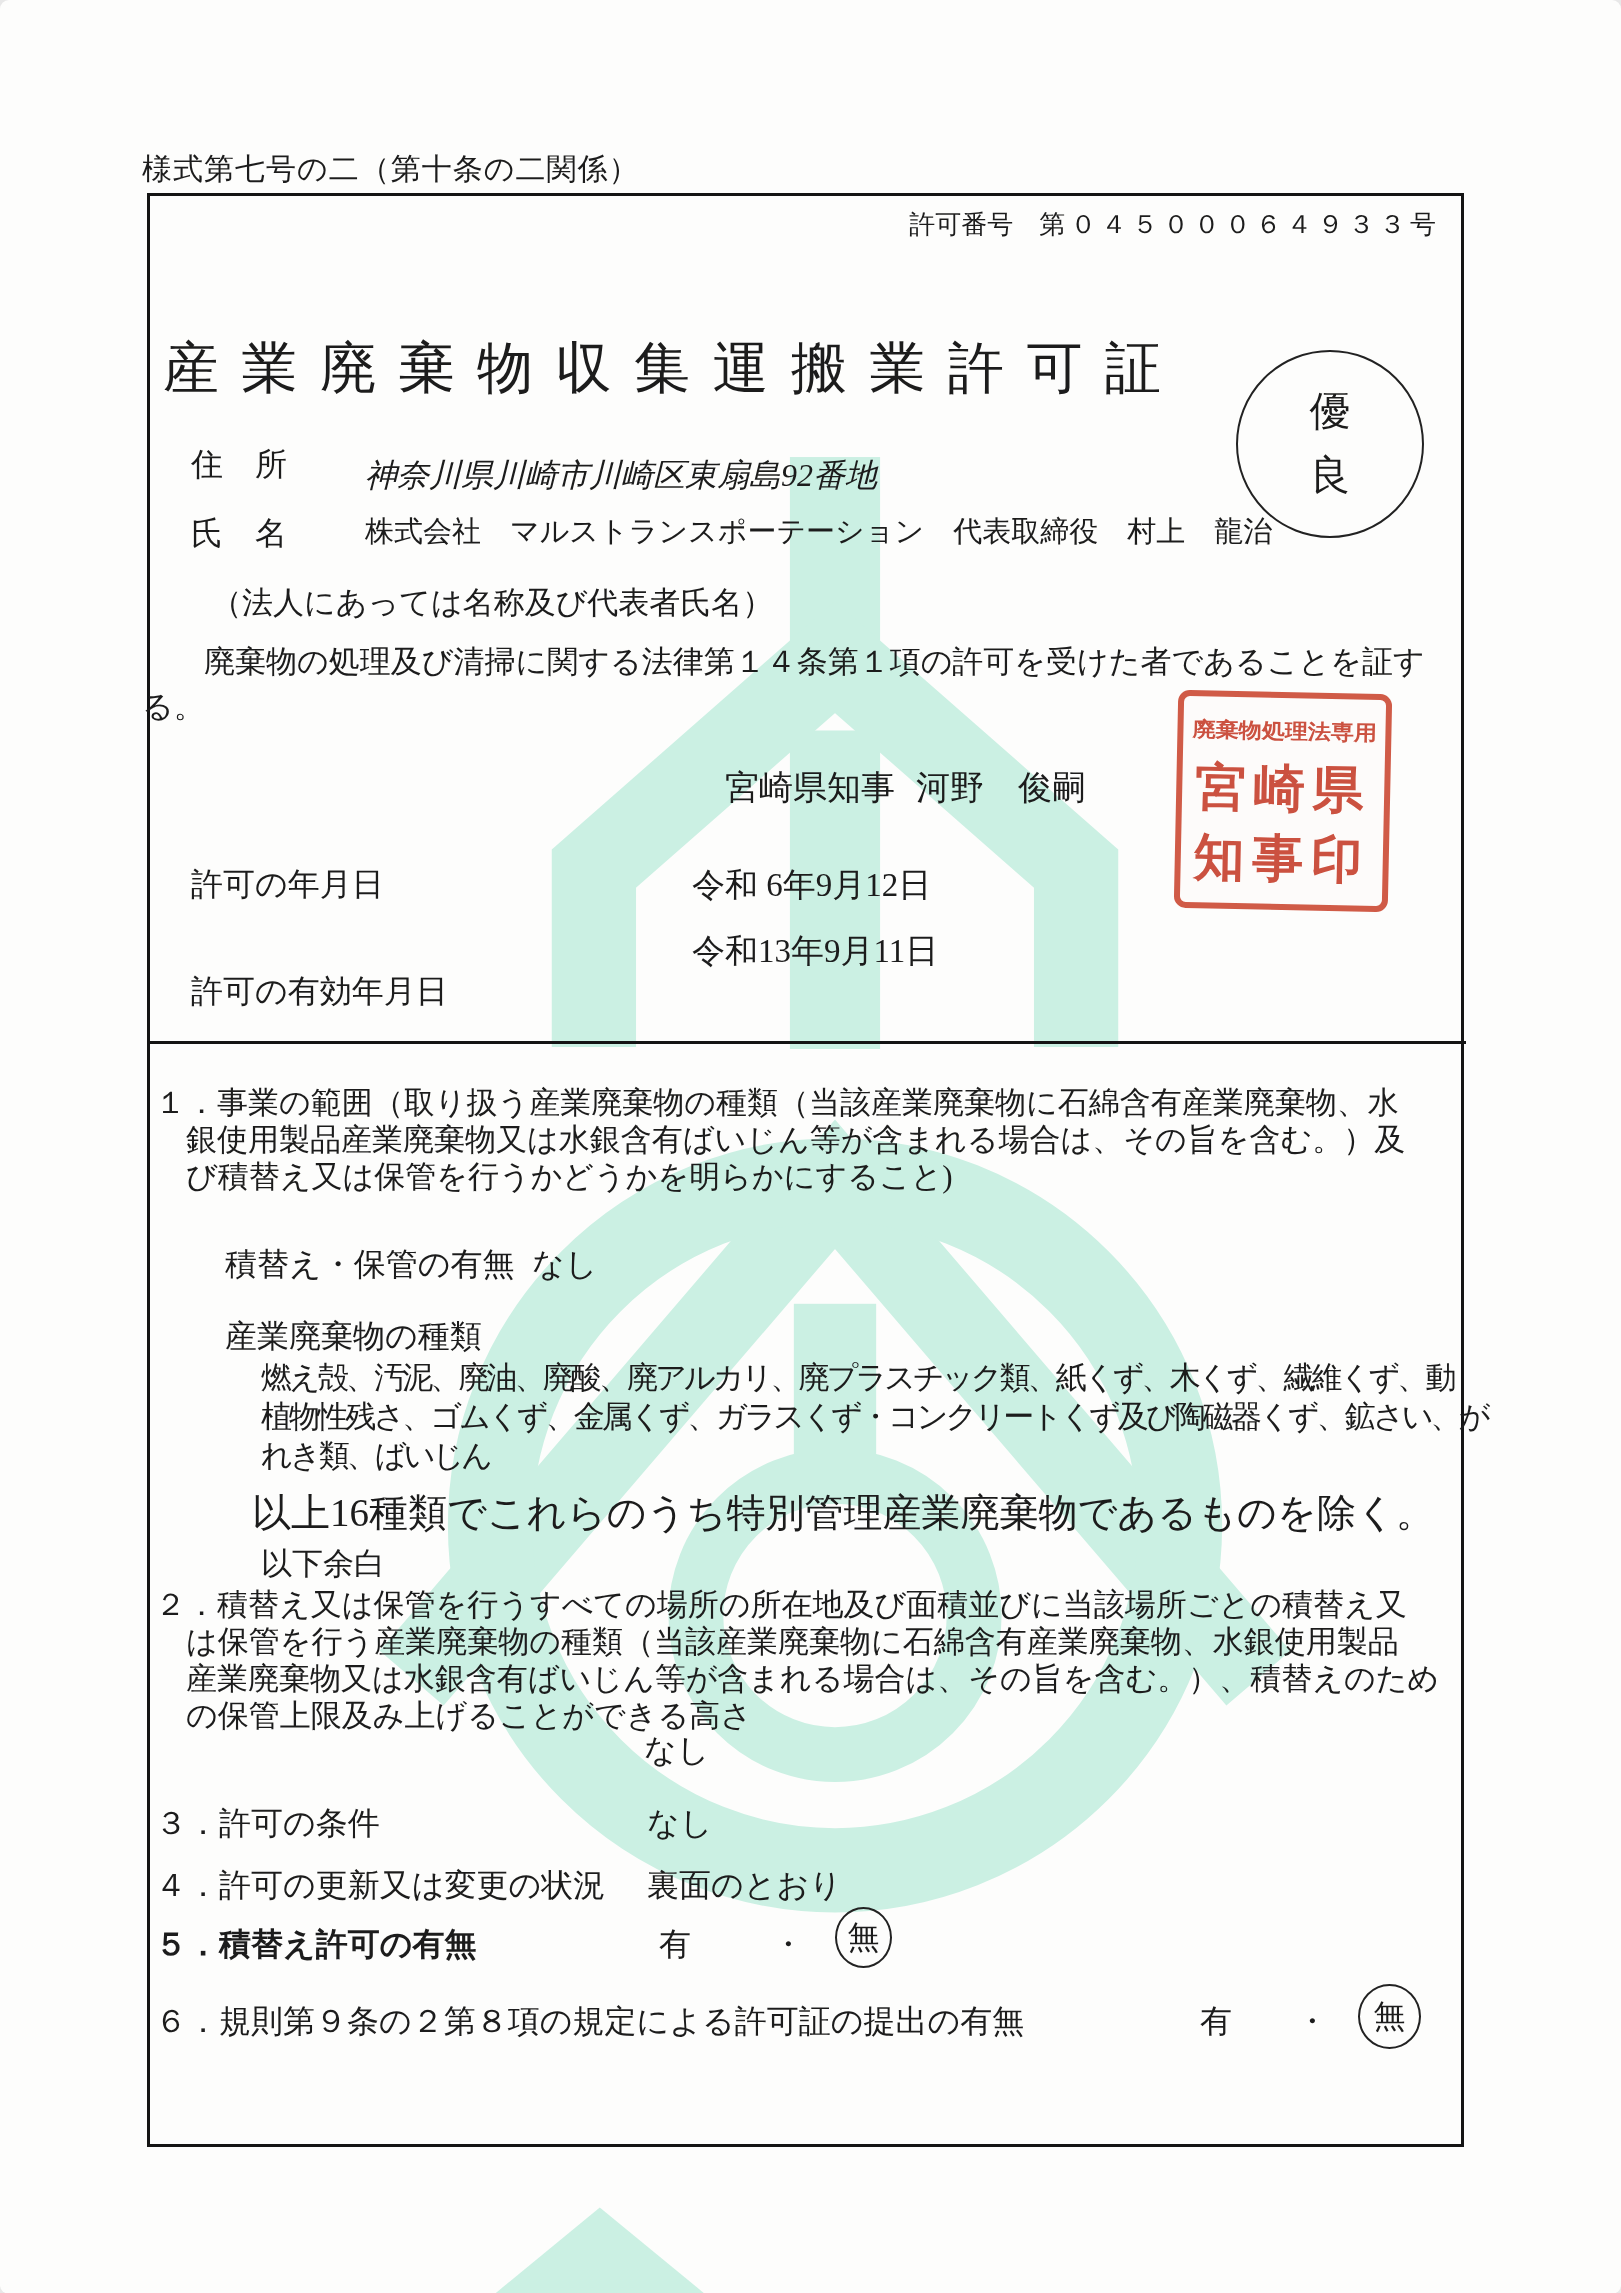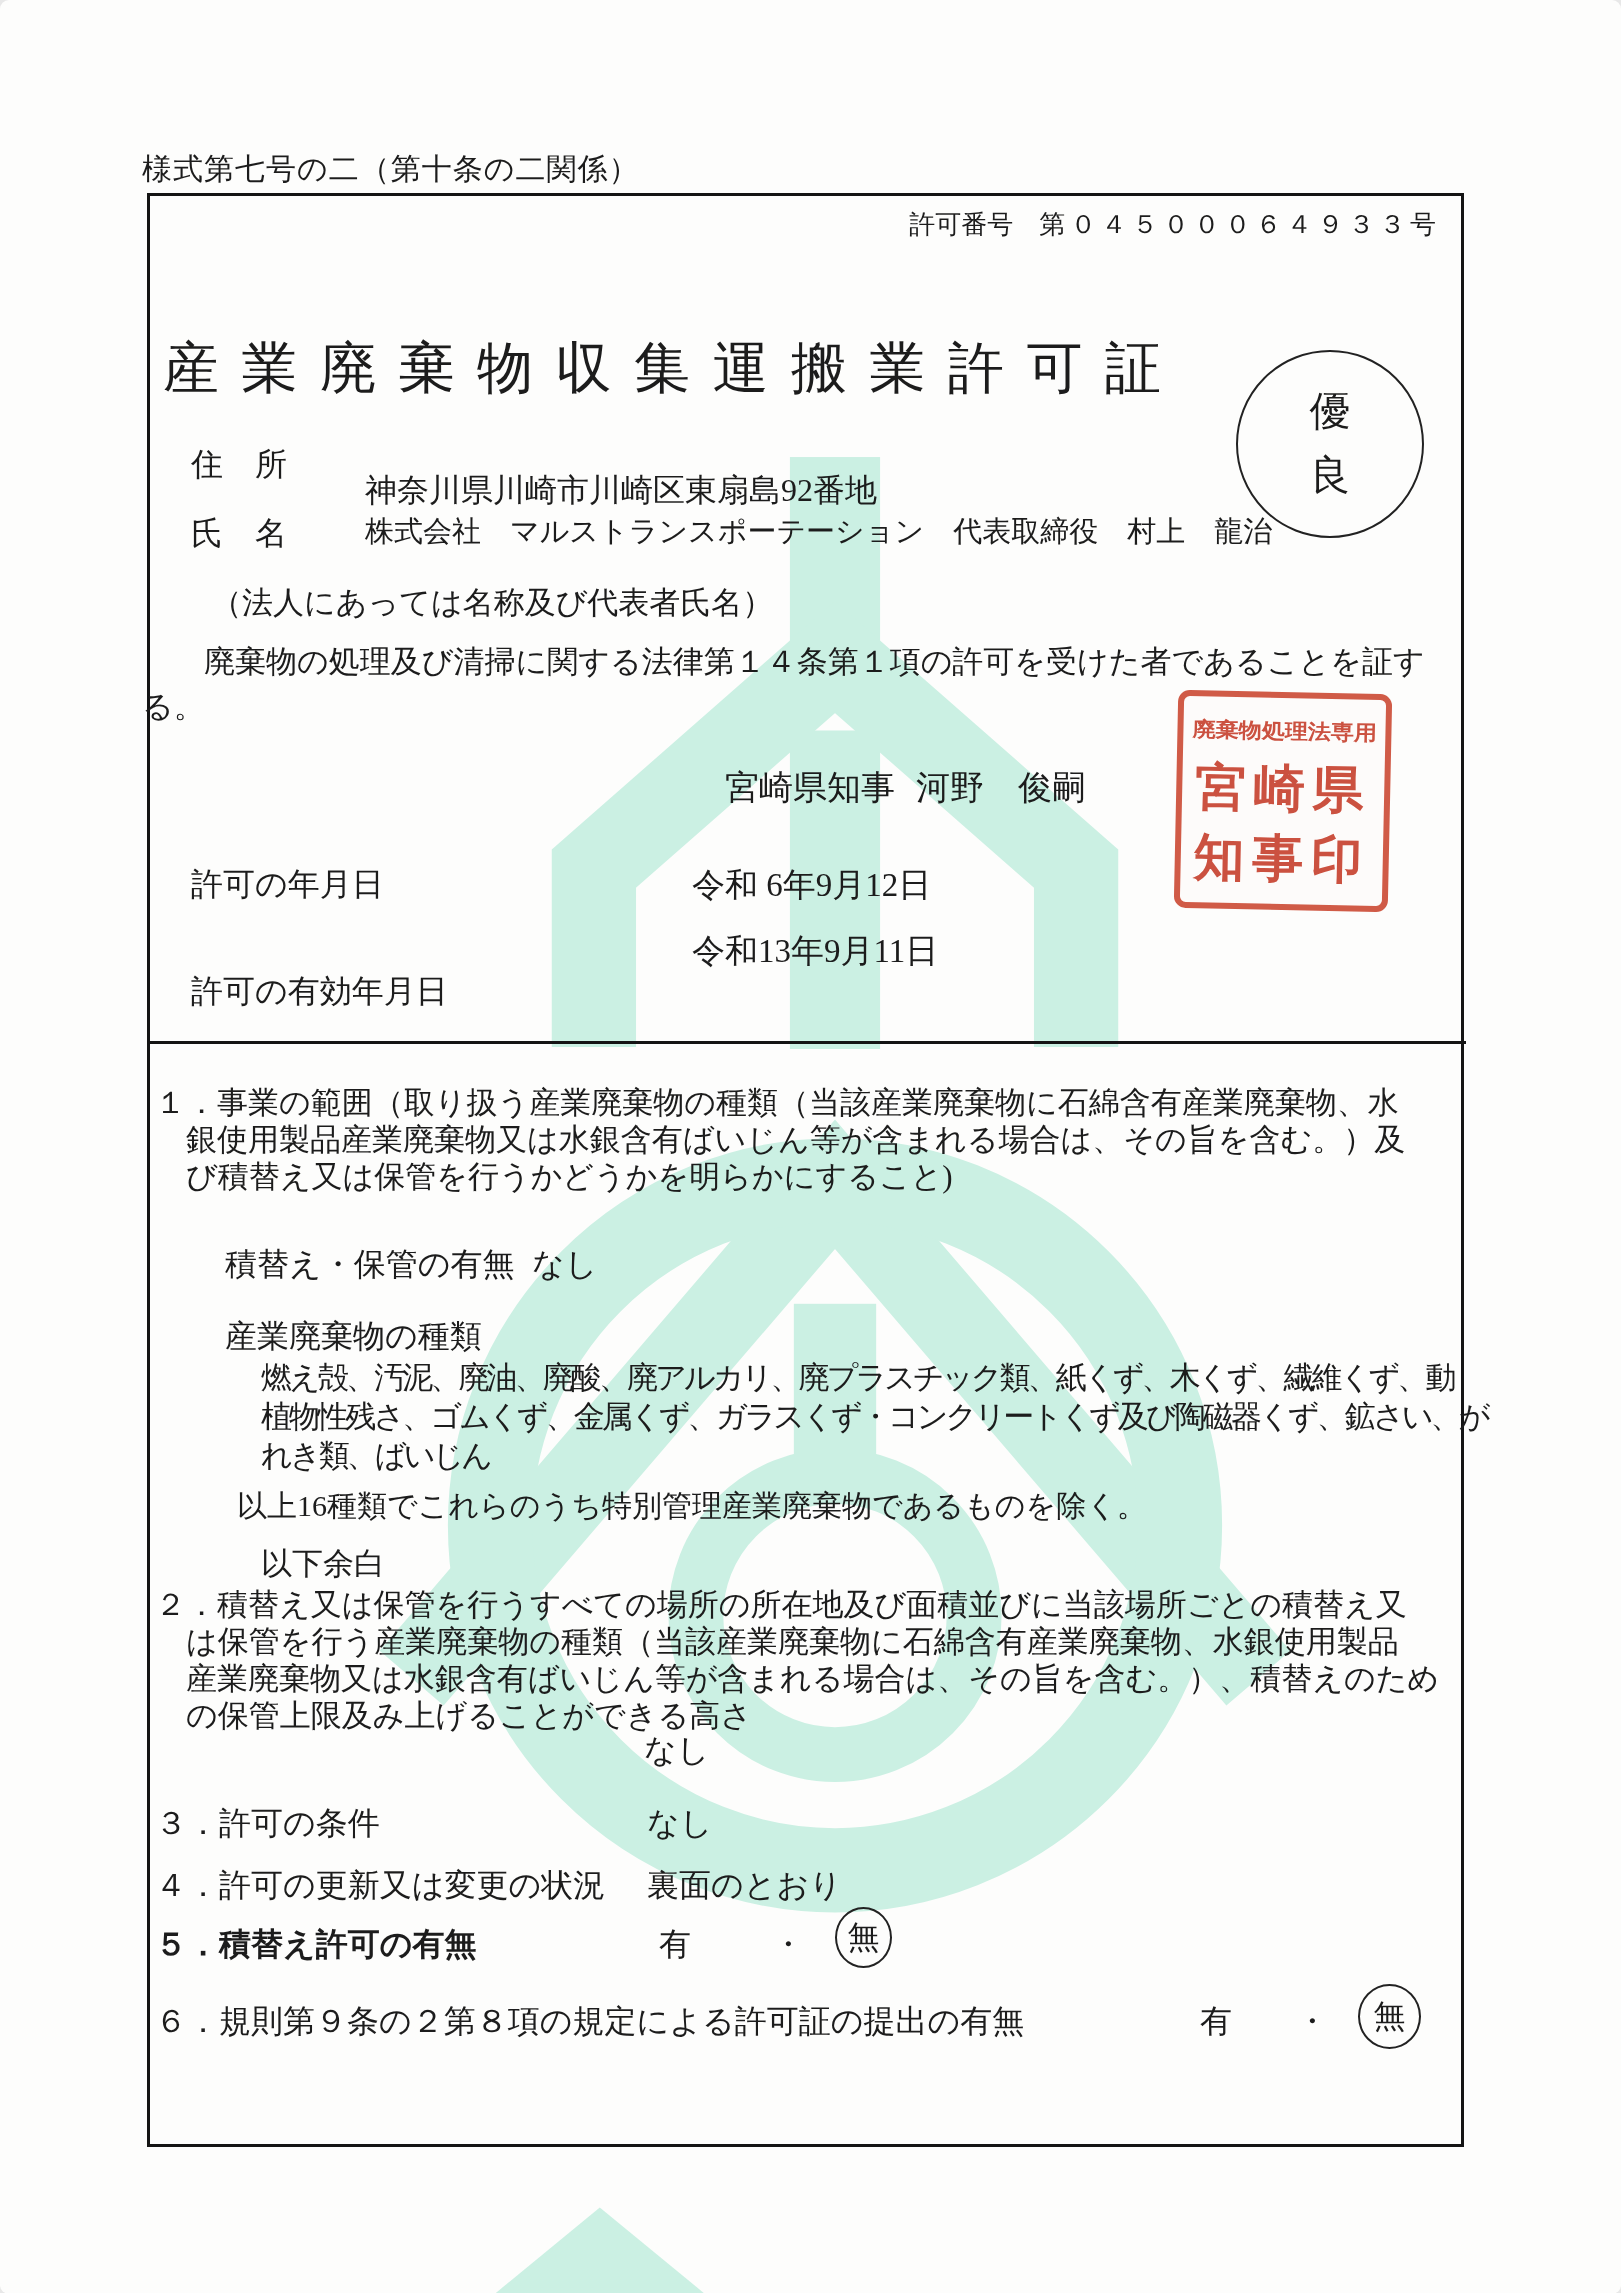--- a/index.html
+++ b/index.html
@@ -82,21 +82,21 @@
     </div>
 
     <div class="abs doc-title">産業廃棄物収集運搬業許可証</div>
 
     <div class="abs badge">
       <span>優</span>
       <span>良</span>
     </div>
 
     <div class="abs lbl" style="left:191px;top:443px;">住　所</div>
-    <div class="abs val" style="left:365px;top:469px;">神奈川県川崎市川崎区東扇島92番地</div>
+    <div class="abs val" style="left:365px;top:454px;font-style:italic;">神奈川県川崎市川崎区東扇島92番地</div>
 
     <div class="abs lbl" style="left:191px;top:512px;">氏　名</div>
     <div class="abs val" style="left:365px;top:512px;font-size:29px;">株式会社　マルストランスポーテーション　代表取締役　村上　龍治</div>
 
     <div class="abs" style="left:211px;top:582px;font-size:31px;">（法人にあっては名称及び代表者氏名）</div>
 
     <div class="abs certify">　　廃棄物の処理及び清掃に関する法律第１４条第１項の許可を受けた者であることを証す
 る。</div>
 
     <div class="abs issuer" style="left:725px;top:765px;">宮崎県知事</div>
@@ -120,21 +120,21 @@
 
     <div class="abs subline" style="left:225px;top:1243px;">積替え・保管の有無</div>
     <div class="abs subline" style="left:532px;top:1243px;">なし</div>
 
     <div class="abs subline" style="left:225px;top:1315px;">産業廃棄物の種類</div>
 
     <div class="abs waste" style="left:261px;top:1358px;">燃え殻、汚泥、廃油、廃酸、廃アルカリ、廃プラスチック類、紙くず、木くず、繊維くず、動
 植物性残さ、ゴムくず、金属くず、ガラスくず・コンクリートくず及び陶磁器くず、鉱さい、が
 れき類、ばいじん</div>
 
-    <div class="abs subline" style="left:237px;top:1486px;font-size:30px;">以上16種類でこれらのうち特別管理産業廃棄物であるものを除く。</div>
+    <div class="abs subline" style="left:252px;top:1486px;font-size:39px;">以上16種類でこれらのうち特別管理産業廃棄物であるものを除く。</div>
     <div class="abs subline" style="left:261px;top:1543px;font-size:31px;">以下余白</div>
 
     <div class="abs para" style="left:155px;top:1586px;">２．積替え又は保管を行うすべての場所の所在地及び面積並びに当該場所ごとの積替え又
 　は保管を行う産業廃棄物の種類（当該産業廃棄物に石綿含有産業廃棄物、水銀使用製品
 　産業廃棄物又は水銀含有ばいじん等が含まれる場合は、その旨を含む。）、積替えのため
 　の保管上限及み上げることができる高さ</div>
     <div class="abs subline" style="left:644px;top:1729px;">なし</div>
 
     <div class="abs subline" style="left:155px;top:1802px;">３．許可の条件</div>
     <div class="abs subline" style="left:647px;top:1802px;">なし</div>

